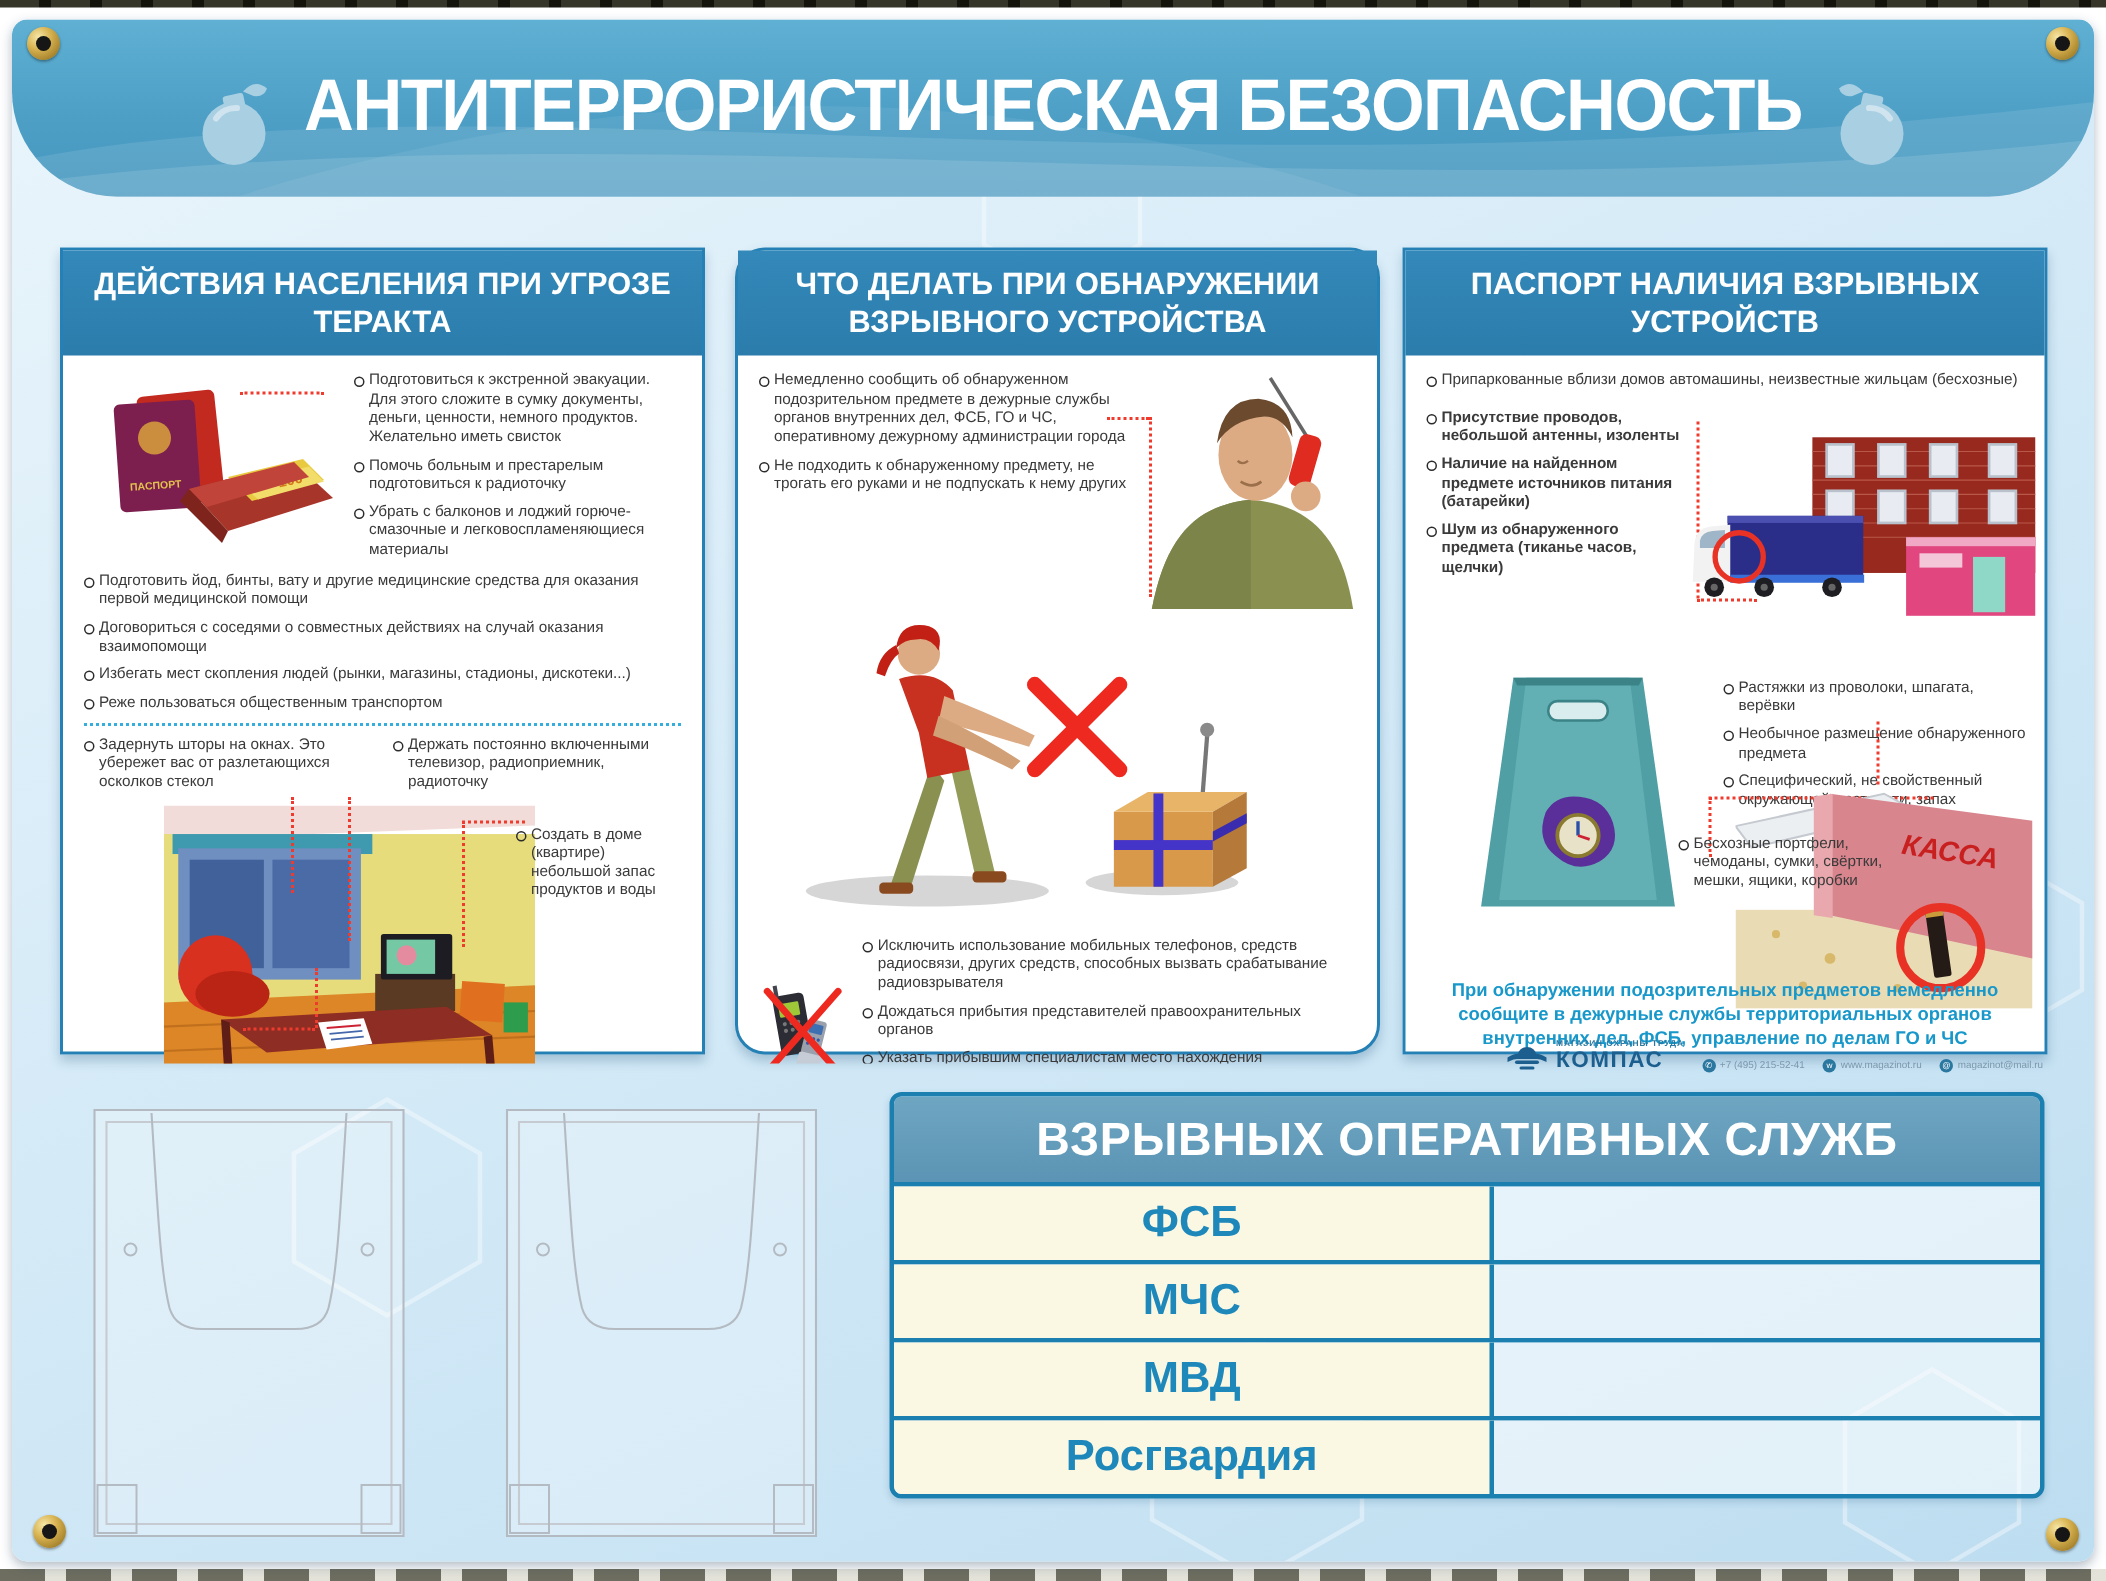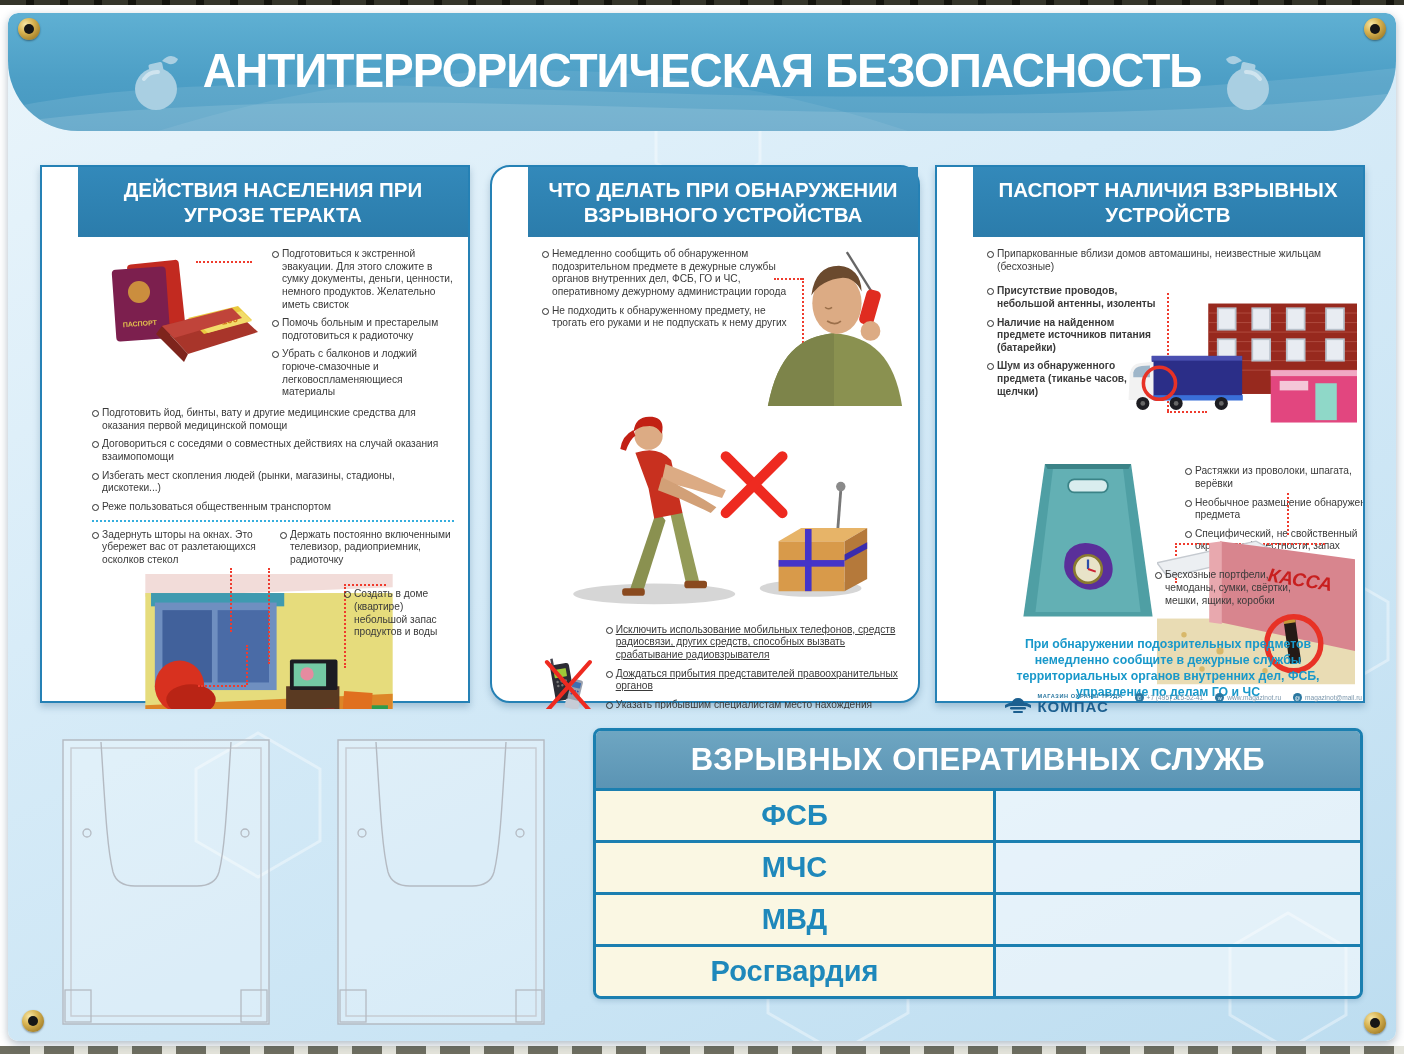--- a/index.html
+++ b/index.html
@@ -27,21 +27,21 @@
            border-radius:10px 10px 70px 70px;overflow:hidden;}
   .pheader svg.swirl{position:absolute;left:0;bottom:0;width:100%;height:100%;}
   .ptitle{position:absolute;left:0;top:30px;width:100%;text-align:center;color:#ffffff;
           font-size:46px;font-weight:800;letter-spacing:-1px;transform:scaleY(1.06);}
   .bomb{position:absolute;top:38px;width:66px;height:62px;}
   .bomb.left{left:118px;}
   .bomb.right{right:118px;transform:scaleX(-1);}
 
   
   .panel{position:absolute;top:152px;width:430px;height:538px;background:#ffffff;
-         border:2px solid #2581b5;box-shadow:0 4px 7px rgba(35,85,125,.28);padding-left:36px;}
+         border:2px solid #2581b5;box-shadow:0 4px 7px rgba(35,85,125,.28);}
   #panel1{left:32px;} #panel2{left:482px;border-radius:20px;} #panel3{left:927px;}
   .phead{background:linear-gradient(180deg,#3389ba,#2b7cab);color:#fff;text-align:center;
          font-size:20.5px;font-weight:800;line-height:1.22;padding:10px 8px;min-height:64px;
          display:flex;align-items:center;justify-content:center;}
   .pbody{position:relative;padding:11px 14px 8px;font-size:10.2px;line-height:1.24;color:#3a3a3a;
          height:472px;overflow:hidden;}
   p.b{margin:0 0 6px;padding-left:10px;position:relative;}
   p.b::before{content:"";position:absolute;left:0;top:3px;width:5px;height:5px;border:1.6px solid #2b2b2b;
               border-radius:50%;}
   .lead-h{position:absolute;border-top:2px dotted #ef3b2d;pointer-events:none;}
@@ -57,21 +57,21 @@
   .p1-cols p{width:50%;}
   .p1-room{position:relative;height:178px;margin-top:2px;}
   .p1-room svg{position:absolute;left:52px;top:0;}
   .p1-room .side{position:absolute;right:-2px;top:14px;width:112px;}
 
   
   .p2-top{position:relative;min-height:150px;}
   .p2-top p{width:258px;}
   .p2-top .man{position:absolute;right:-4px;top:0;}
   .p2-scene{margin:0 0 2px 16px;}
-  .p2-bottom{display:flex;gap:10px;align-items:flex-start;text-decoration:underline;}
+  .p2-bottom{display:flex;gap:10px;align-items:flex-start;}
   .p2-bottom .col{padding-top:8px;}
 
   
   .p3-row2{position:relative;height:178px;}
   .p3-row2 .col{width:172px;padding-top:6px;font-weight:bold;}
   .p3-row2 .bld{position:absolute;right:-8px;top:-4px;}
   .p3-mid{position:relative;height:205px;}
   .p3-mid .bag{position:absolute;left:26px;top:0;}
   .p3-mid .col{position:absolute;left:198px;top:8px;width:202px;}
   .p3-mid .kassa{position:absolute;right:-6px;top:78px;}
@@ -87,21 +87,21 @@
   .ph-row{display:flex;height:52px;border-top:3px solid #1b7fb0;}
   .ph-label{width:400px;background:#faf7e3;color:#1e88bb;font-weight:800;font-size:29px;
             display:flex;align-items:center;justify-content:center;border-right:3px solid #1b7fb0;}
   .ph-value{flex:1;background:rgba(255,255,255,.55);}
 
   
   .pocket{position:absolute;top:717px;}
   #pocket1{left:47px;} #pocket2{left:322px;}
 
   
-  .vendor{position:absolute;right:34px;top:680px;display:flex;align-items:flex-start;gap:12px;}
+  .vendor{position:absolute;right:34px;top:680px;display:flex;align-items:flex-end;gap:12px;}
   .vendor .brand{display:flex;align-items:center;gap:4px;}
   .vendor .nm{line-height:1;}
   .vendor .tag{font-size:5.6px;letter-spacing:.6px;color:#2a77a0;font-weight:700;}
   .vendor .name{font-size:15px;font-weight:800;color:#1c5f8f;letter-spacing:1px;}
   .contact{display:flex;align-items:center;gap:3px;color:#7c97ac;font-size:6.6px;}
   .cico{width:9px;height:9px;border-radius:50%;background:#2a77a0;color:#fff;font-size:5.5px;
         display:flex;align-items:center;justify-content:center;}
 </style>
 </head>
 <body>

